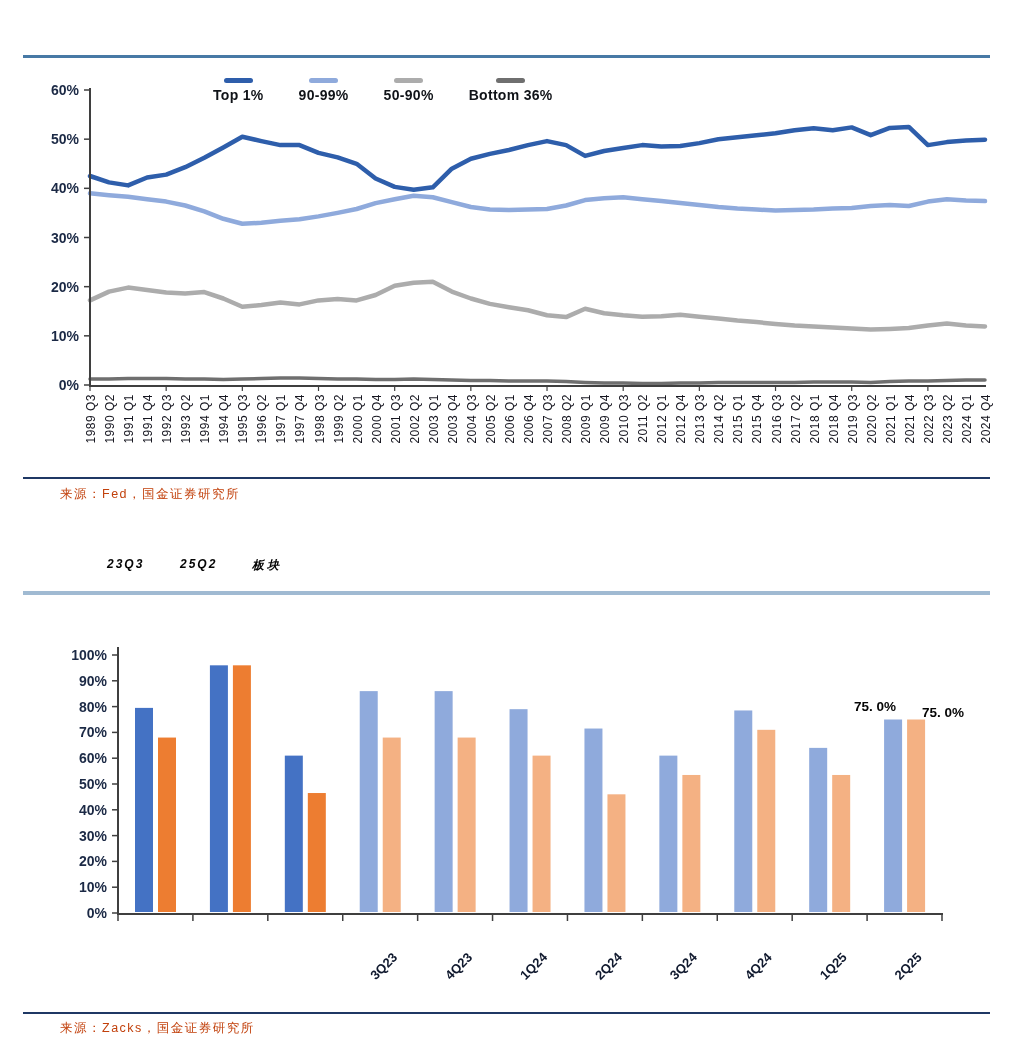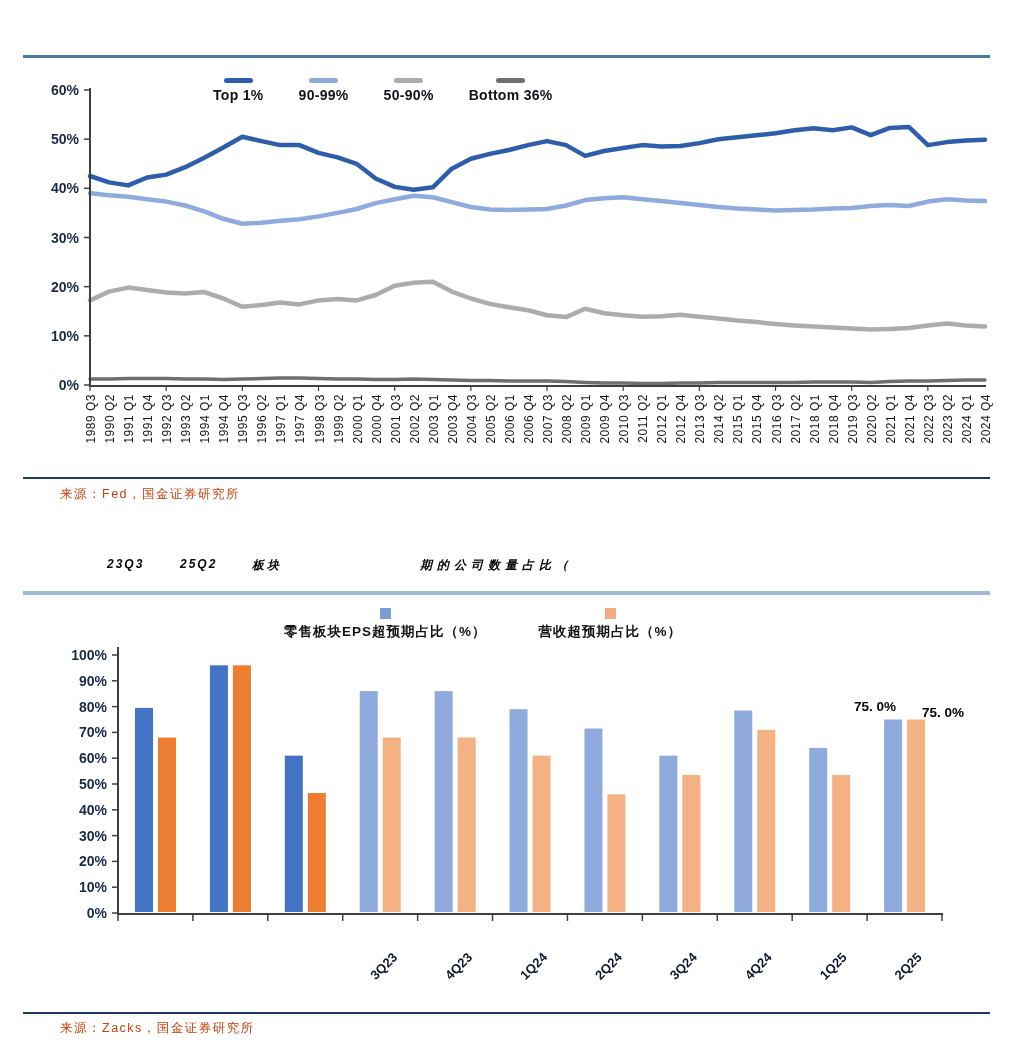--- a/index.html
+++ b/index.html
@@ -145,33 +145,22 @@
       <text x="970.9574468085107" y="394" text-anchor="end" font-size="12" font-weight="500" fill="#15151f" letter-spacing="0.5" transform="rotate(-90 970.9574468085107 394)">2024 Q1</text>
       <text x="990" y="394" text-anchor="end" font-size="12" font-weight="500" fill="#15151f" letter-spacing="0.5" transform="rotate(-90 990 394)">2024 Q4</text>
     </svg>
 
   <div class="abs src-rule src-rule1"></div>
   <div class="abs source source1">来源：Fed，国金证券研究所</div>
 
   <div class="abs c2-part c2-p0">23Q3</div>
   <div class="abs c2-part c2-p1">25Q2</div>
   <div class="abs c2-part c2-p2">板块</div>
-  <div class="abs c2-part c2-p3">期的公司数量占比（</div>
   <div class="abs rule2"></div>
 
-  <div class="abs legend legend2">
-    <div class="legend-item">
-      <span class="sq-swatch" style="background: rgb(125, 157, 213);"></span>
-      <span class="lab">零售板块EPS超预期占比（%）</span>
-    </div>
-    <div class="legend-item">
-      <span class="sq-swatch" style="background: rgb(243, 172, 130);"></span>
-      <span class="lab">营收超预期占比（%）</span>
-    </div>
-  </div>
 
   <svg id="chart2-canvas" class="canvas" viewBox="0 0 1024 1050">
       <rect x="135" y="707.89" width="18" height="204.11" fill="#4472C4"></rect>
       <rect x="209.9090909090909" y="665.3199999999999" width="18" height="246.68" fill="#4472C4"></rect>
       <rect x="284.8181818181818" y="755.62" width="18" height="156.38" fill="#4472C4"></rect>
       <rect x="359.72727272727275" y="691.12" width="18" height="220.88" fill="#8FAADC"></rect>
       <rect x="434.6363636363636" y="691.12" width="18" height="220.88" fill="#8FAADC"></rect>
       <rect x="509.5454545454545" y="709.1800000000001" width="18" height="202.82" fill="#8FAADC"></rect>
       <rect x="584.4545454545455" y="728.53" width="18" height="183.47" fill="#8FAADC"></rect>
       <rect x="659.3636363636364" y="755.62" width="18" height="156.38" fill="#8FAADC"></rect>

